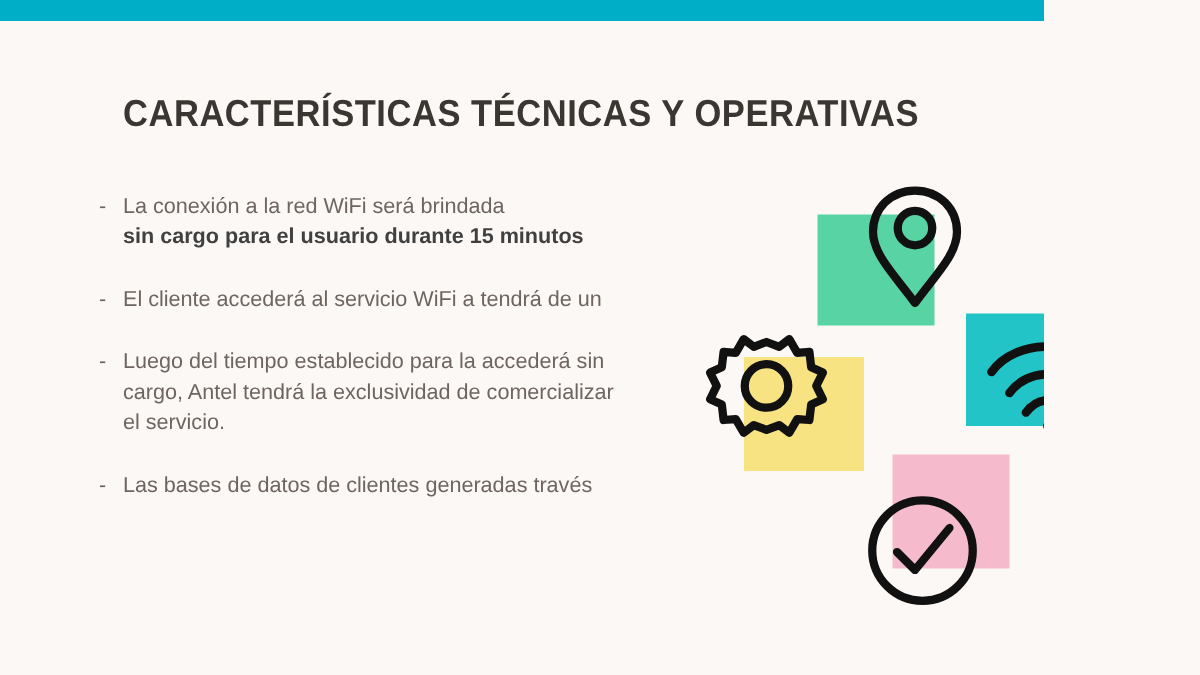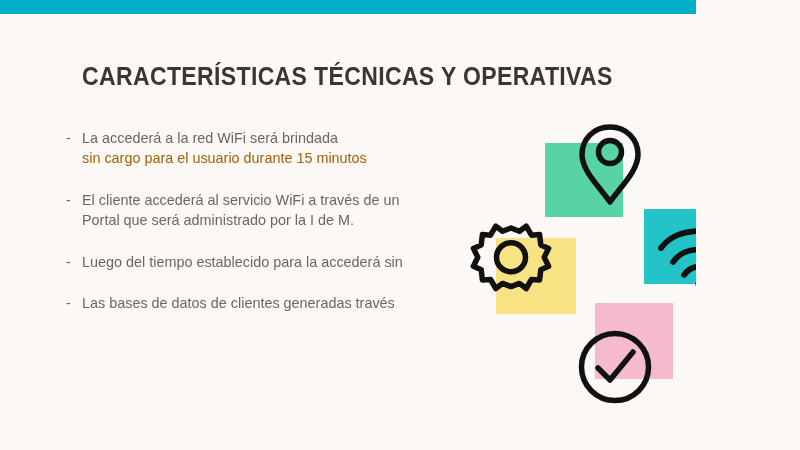--- a/index.html
+++ b/index.html
@@ -61,22 +61,22 @@
     top: 0;
     color: #6e6560;
     font-size: 14.4px;
     line-height: 1.42;
   }
   .bullet .line {
     display: block;
     white-space: nowrap;
   }
   .bullet .line.strong {
-    font-weight: normal;
-    color: #a16207;
+    font-weight: bold;
+    color: #404040;
   }
   .art {
     position: absolute;
     left: 0;
     top: 0;
     width: 800px;
     height: 450px;
     pointer-events: none;
   }
   .sq {
@@ -101,33 +101,34 @@
 <div class="slide">
 
   <div class="top-bar"></div>
 
   <div class="title">CARACTERÍSTICAS TÉCNICAS Y OPERATIVAS</div>
 
   <div class="bullets">
 
     <div class="bullet">
       <span class="dash">-</span>
-      <span class="line">La accederá a la red WiFi será brindada</span>
+      <span class="line">La conexión a la red WiFi será brindada</span>
       <span class="line strong">sin cargo para el usuario durante 15 minutos</span>
     </div>
 
     <div class="bullet">
       <span class="dash">-</span>
-      <span class="line">El cliente accederá al servicio WiFi a través de un</span>
-      <span class="line">Portal que será administrado por la I de M.</span>
+      <span class="line">El cliente accederá al servicio WiFi a tendrá de un</span>
     </div>
 
     <div class="bullet">
       <span class="dash">-</span>
       <span class="line">Luego del tiempo establecido para la accederá sin</span>
+      <span class="line">cargo, Antel tendrá la exclusividad de comercializar</span>
+      <span class="line">el servicio.</span>
     </div>
 
     <div class="bullet">
       <span class="dash">-</span>
       <span class="line">Las bases de datos de clientes generadas través</span>
     </div>
 
   </div>
 
   <div class="art">

